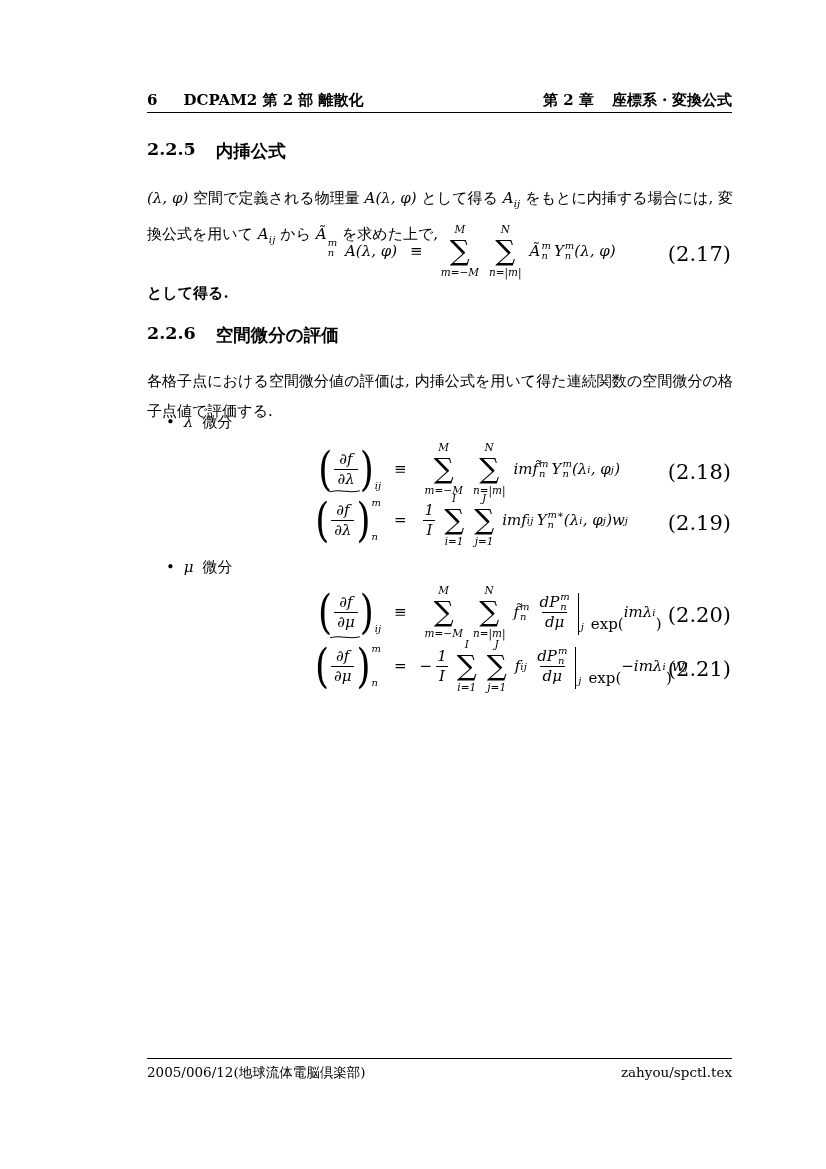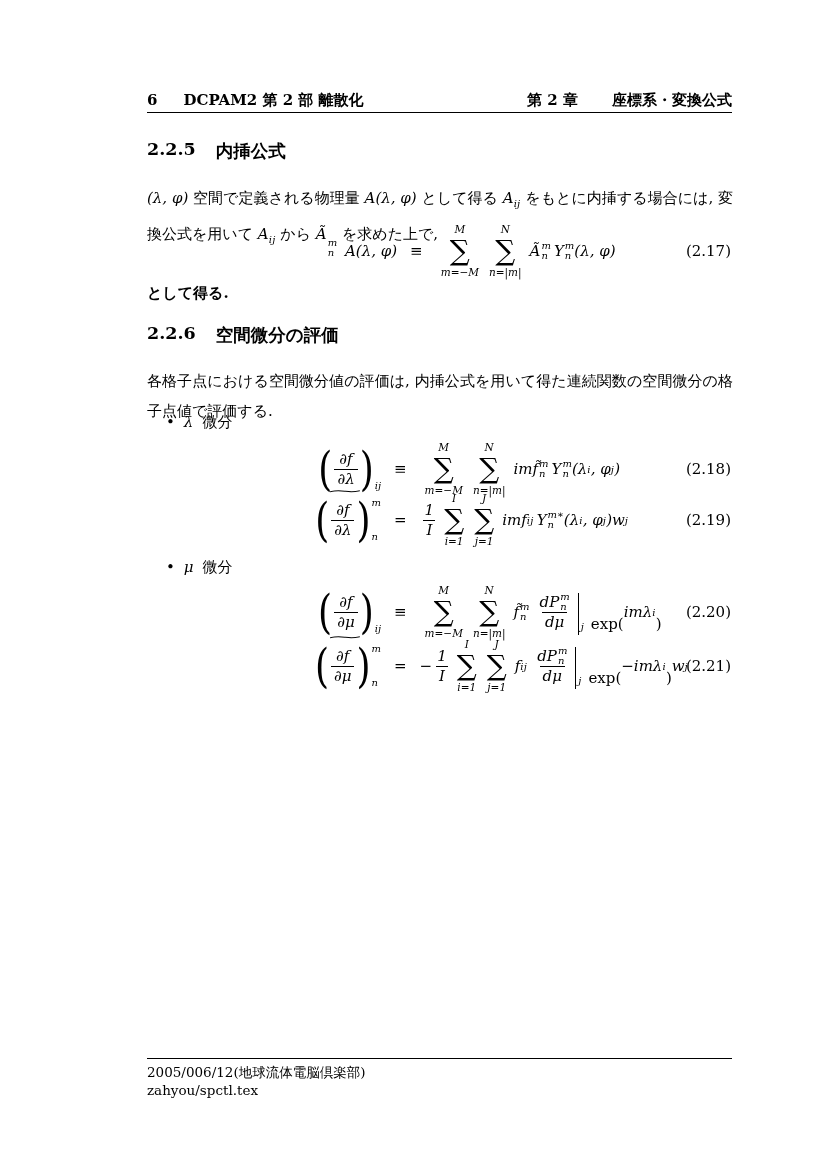--- a/index.html
+++ b/index.html
@@ -8,25 +8,25 @@
     background:#ffffff; color:#000;
     font-family:"DejaVu Serif", serif;
     overflow:hidden;
   }
   .abs { position:absolute; }
 
   
   .hdr { left:147px; top:91px; width:585px; display:flex; justify-content:space-between;
          font-weight:bold; font-size:15px; white-space:nowrap; }
   .hdr-left  { display:flex; gap:26px; }
-  .hdr-right { display:flex; gap:34px; }
+  .hdr-right { display:flex; gap:18px; }
   .rule { left:147px; width:585px; border-top:1.6px solid #000; height:0; }
 
   .ftr { left:147px; top:1064px; width:585px; display:flex; justify-content:space-between;
-         font-size:13.5px; white-space:nowrap;flex-direction:column; }
+         font-size:13.5px; white-space:nowrap; }
 
   
   .sec { left:147px; font-weight:bold; font-size:17.5px; display:flex; gap:20px; white-space:nowrap; }
 
   
   .para { left:147px; width:586px; font-size:15px; line-height:30px; text-align:justify; }
   .line { left:147px; font-size:15px;font-weight:bold; }
 
   .mi { font-style:italic; }
   .rm { font-style:normal;margin-top:24px; }
@@ -35,21 +35,21 @@
          font-style:italic; vertical-align:-7px; margin-left:1px; }
 
   
   .bullet { left:166px; font-size:15px; display:flex; gap:9px; align-items:baseline; }
 
   
   .eq { position:absolute; display:flex; align-items:center; height:58px; font-size:15px; white-space:nowrap; }
   .lhsbox { width:88px; display:flex; justify-content:flex-end; align-items:center; }
   .rel { margin:0 13px; font-size:15px; }
   .rhs { display:flex; align-items:center; }
-  .eqnum { position:absolute; right:95px; font-size:15px; }
+  .eqnum { position:absolute; right:95px; font-size:21px; }
 
   .frac { display:inline-flex; flex-direction:column; align-items:center; margin:0 2px; }
   .fnum, .fden { font-style:italic; line-height:19px; padding:0 3px;
                  display:inline-flex; align-items:center; justify-content:center; }
   .fden { border-top:1.2px solid #000; }
 
   .pgroup { display:inline-flex; align-items:center; position:relative; }
   .bigp { font-size:36px; line-height:40px; transform:scaleY(1.3); font-style:normal; }
   .pss { display:inline-flex; flex-direction:column; justify-content:space-between; height:44px;
          font-size:10px; font-style:italic; line-height:10px; padding:2px 0; margin-left:1px; }

